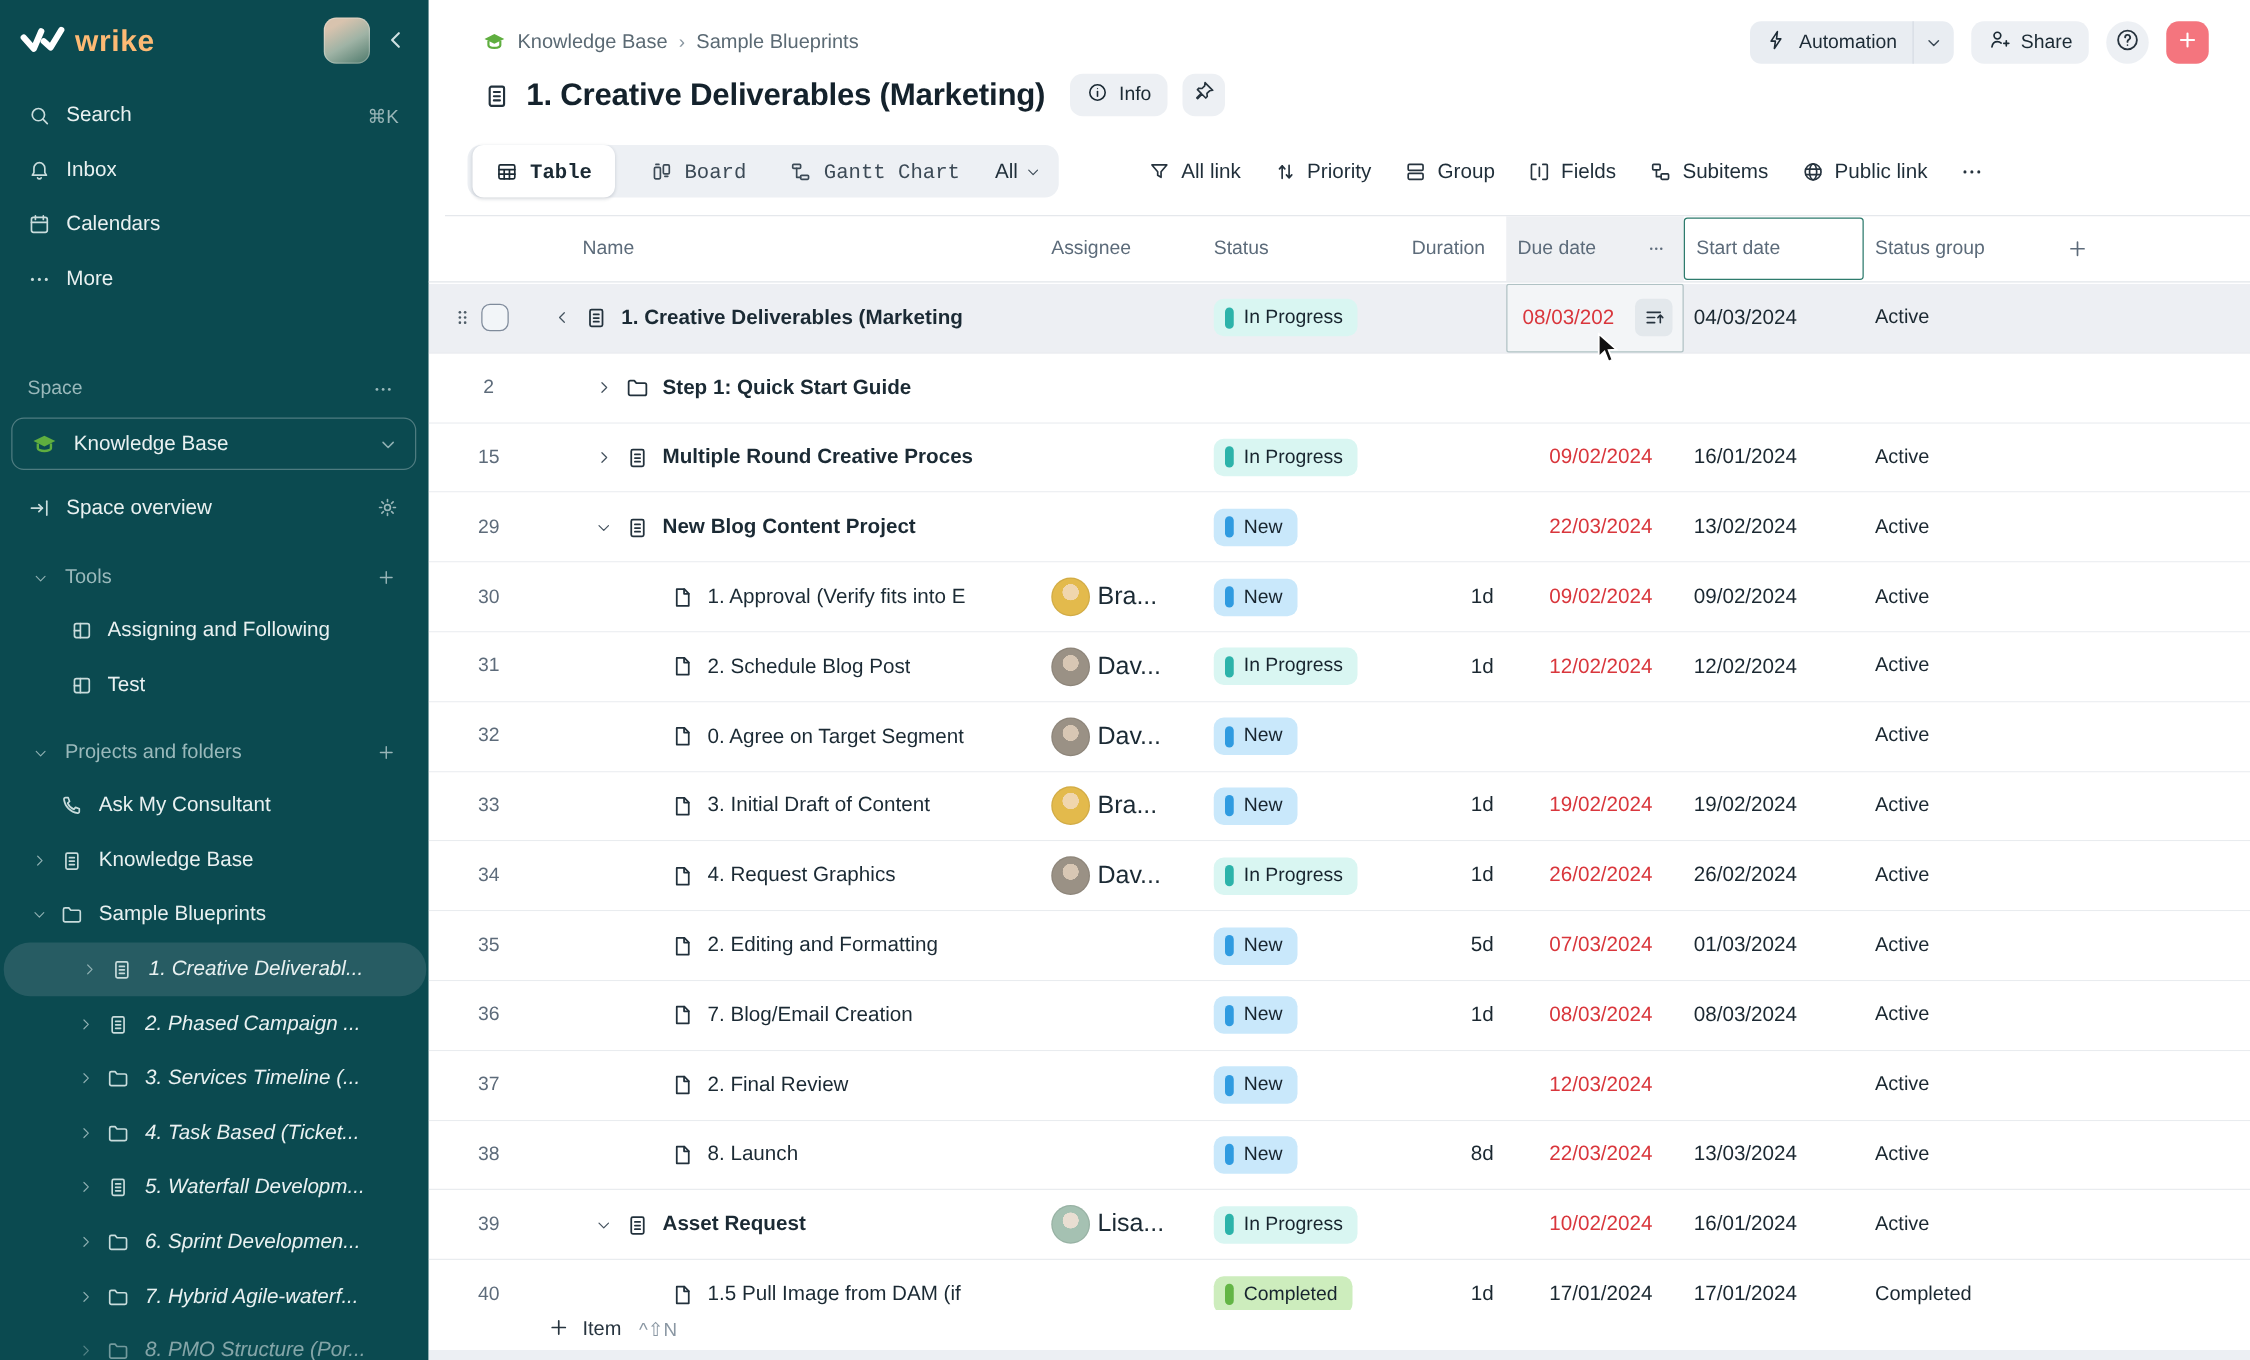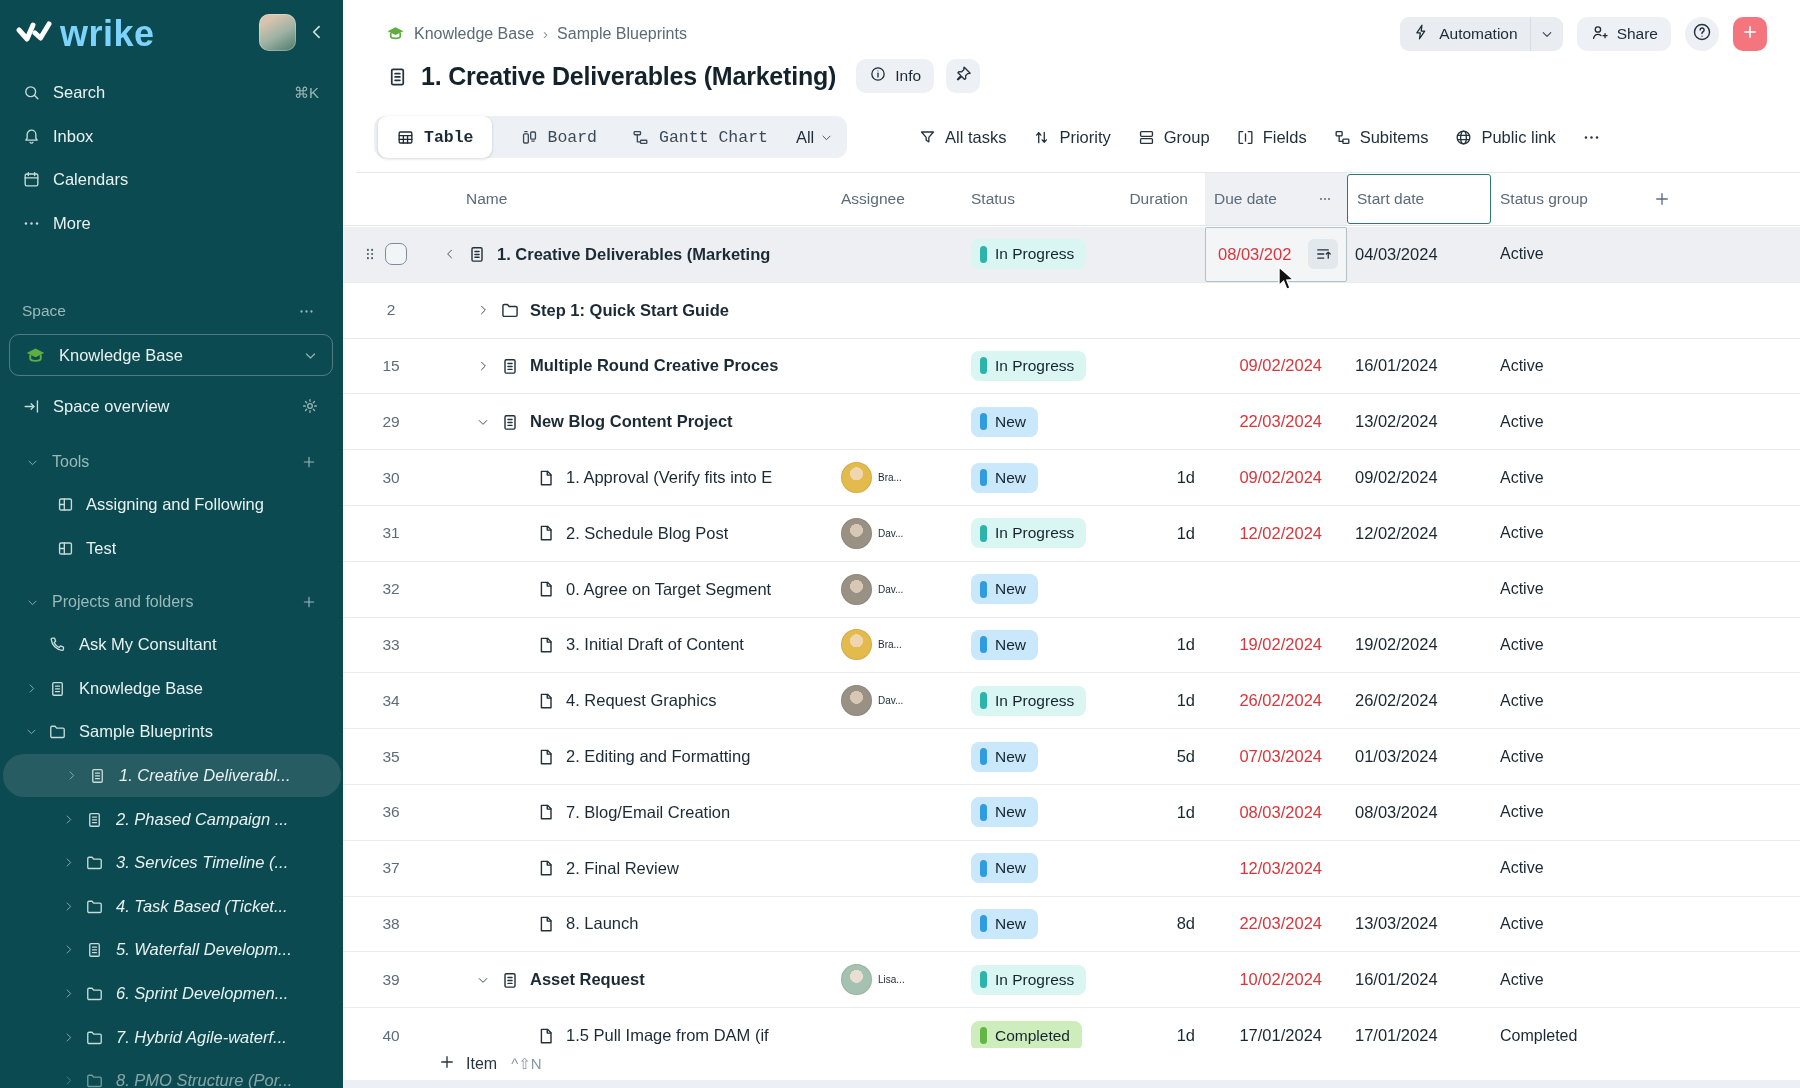--- a/index.html
+++ b/index.html
@@ -4,21 +4,21 @@
 <style>
   * { margin:0; padding:0; box-sizing:border-box; }
   html,body { background:#dfe3e8; }
   body { font-family:"Liberation Sans", sans-serif; }
   .screen { position:relative; width:1800px; height:1088px; overflow:hidden; background:#ffffff; }
 
   
   .sidebar { position:absolute; left:0; top:0; width:343px; height:1088px; background:#0b4a50; color:#e9f1f1; overflow:hidden; }
   .sb-top { position:absolute; top:12px; left:0; right:0; height:44px; display:flex; align-items:center; }
   .logo { display:flex; align-items:center; gap:8px; padding-left:16px; color:#fff; }
-  .logo-text { font-size:36px; font-weight:800; letter-spacing:.5px; color:#7dd3fc; }
+  .logo-text { font-size:24px; font-weight:800; letter-spacing:.5px; color:#fdba74; }
   .sb-avatar { position:absolute; right:47px; top:2px; width:37px; height:37px; border-radius:10px; background:linear-gradient(150deg,#d8c3ae 20%,#9fb3a5 55%,#5e8577 90%); box-shadow:inset 0 0 0 1px rgba(255,255,255,.25); }
   .sb-collapse { position:absolute; right:16px; top:10px; color:#cfe0e1; }
 
   .srow { display:flex; align-items:center; height:43.6px; font-size:16.5px; white-space:nowrap; color:#e9f1f1; }
   .srow .lbl { overflow:hidden; text-overflow:clip; }
   .sb-icon { display:inline-flex; color:#c9dcdc; flex:0 0 auto; }
   .sb-chev { display:inline-flex; color:#8fb0b2; flex:0 0 auto; }
   .nav-block { position:absolute; top:71px; left:0; right:0; }
   .nav-item { padding-left:22px; gap:12px; }
   .shortcut { margin-left:auto; margin-right:24px; color:#9ab6b8; font-size:15px; }
@@ -99,21 +99,21 @@
   .name-wrap { display:flex; align-items:center; gap:10px; white-space:nowrap; overflow:hidden; width:100%; }
   .lvl1 { padding-left:0; } .lvl2 { padding-left:33px; } .lvl3 { padding-left:93px; }
   .row-chev { display:inline-flex; color:#45535f; flex:0 0 auto; }
   .row-icon { display:inline-flex; color:#22313c; flex:0 0 auto; }
   .tname { overflow:hidden; }
   .tname.b { font-weight:700; }
   .avatar { width:31px; height:31px; border-radius:50%; flex:0 0 auto; box-shadow:inset 0 0 0 1px rgba(0,0,0,.08); }
   .av-brad { background:radial-gradient(circle at 50% 38%, #f0d6ae 26%, #e3ba4c 27% 100%); }
   .av-dave { background:radial-gradient(circle at 50% 40%, #d8c7b4 26%, #9a9185 27% 100%); }
   .av-lisa { background:radial-gradient(circle at 50% 40%, #e9ded2 26%, #a5c1b2 27% 100%); }
-  .aname { margin-left:6px; color:#1b2a34; font-size:10px; }
+  .aname { margin-left:6px; color:#1b2a34; font-size:20px; }
   .badge { display:inline-flex; align-items:center; gap:8px; height:30px; padding:0 12px 0 9px; border-radius:8px; font-size:15.5px; color:#17242e; white-space:nowrap; }
   .badge .marker { width:7px; height:17px; border-radius:3.5px; }
   .due-red { color:#d9363c; }
   .due-dark, .start-val, .dur-val, .grp-val { color:#1b2831; }
   .grp-val { font-size:16px; }
   .due-box { position:absolute; left:0; top:0; bottom:0; right:0; border:1px solid #b0c2c4; border-radius:2px; background:#f3f5f7; display:flex; align-items:center; justify-content:flex-end; padding-right:8px; gap:4px; }
   .due-box .dtxt { overflow:hidden; width:86px; text-align:left; }
   .resched { width:30px; height:30px; border-radius:6px; background:#e3e8ec; color:#26333e; display:inline-flex; align-items:center; justify-content:center; flex:0 0 auto; }
 
   .additem { position:absolute; left:0; right:0; top:1048px; height:32px; background:#fff; display:flex; align-items:center; gap:10px; padding-left:95px; font-size:16px; color:#27343f; }
@@ -554,21 +554,21 @@
           </span>
         </span>
     </div>
     <div class="toolbar" id="toolbar">
         <span class="tool-item">
           <span class="ticon" style="display: inline-flex;">
             <svg viewBox="0 0 24 24" width="19" height="19" fill="none" stroke="currentColor" stroke-width="1.7" stroke-linecap="round" stroke-linejoin="round">
               <path d="M4.5 5h15l-5.8 6.8v5.7l-3.4-2v-3.7L4.5 5Z"></path>
             </svg>
           </span>
-          <span>All tasks</span>
+          <span>All link</span>
         </span>
         <span class="tool-item">
           <span class="ticon" style="display: inline-flex;">
             <svg viewBox="0 0 24 24" width="19" height="19" fill="none" stroke="currentColor" stroke-width="1.7" stroke-linecap="round" stroke-linejoin="round">
               <path d="M8.5 18.5V6M8.5 6 5.8 9M8.5 6l2.7 3M15.5 5.5V18M15.5 18l-2.7-3M15.5 18l2.7-3"></path>
             </svg>
           </span>
           <span>Priority</span>
         </span>
         <span class="tool-item">

